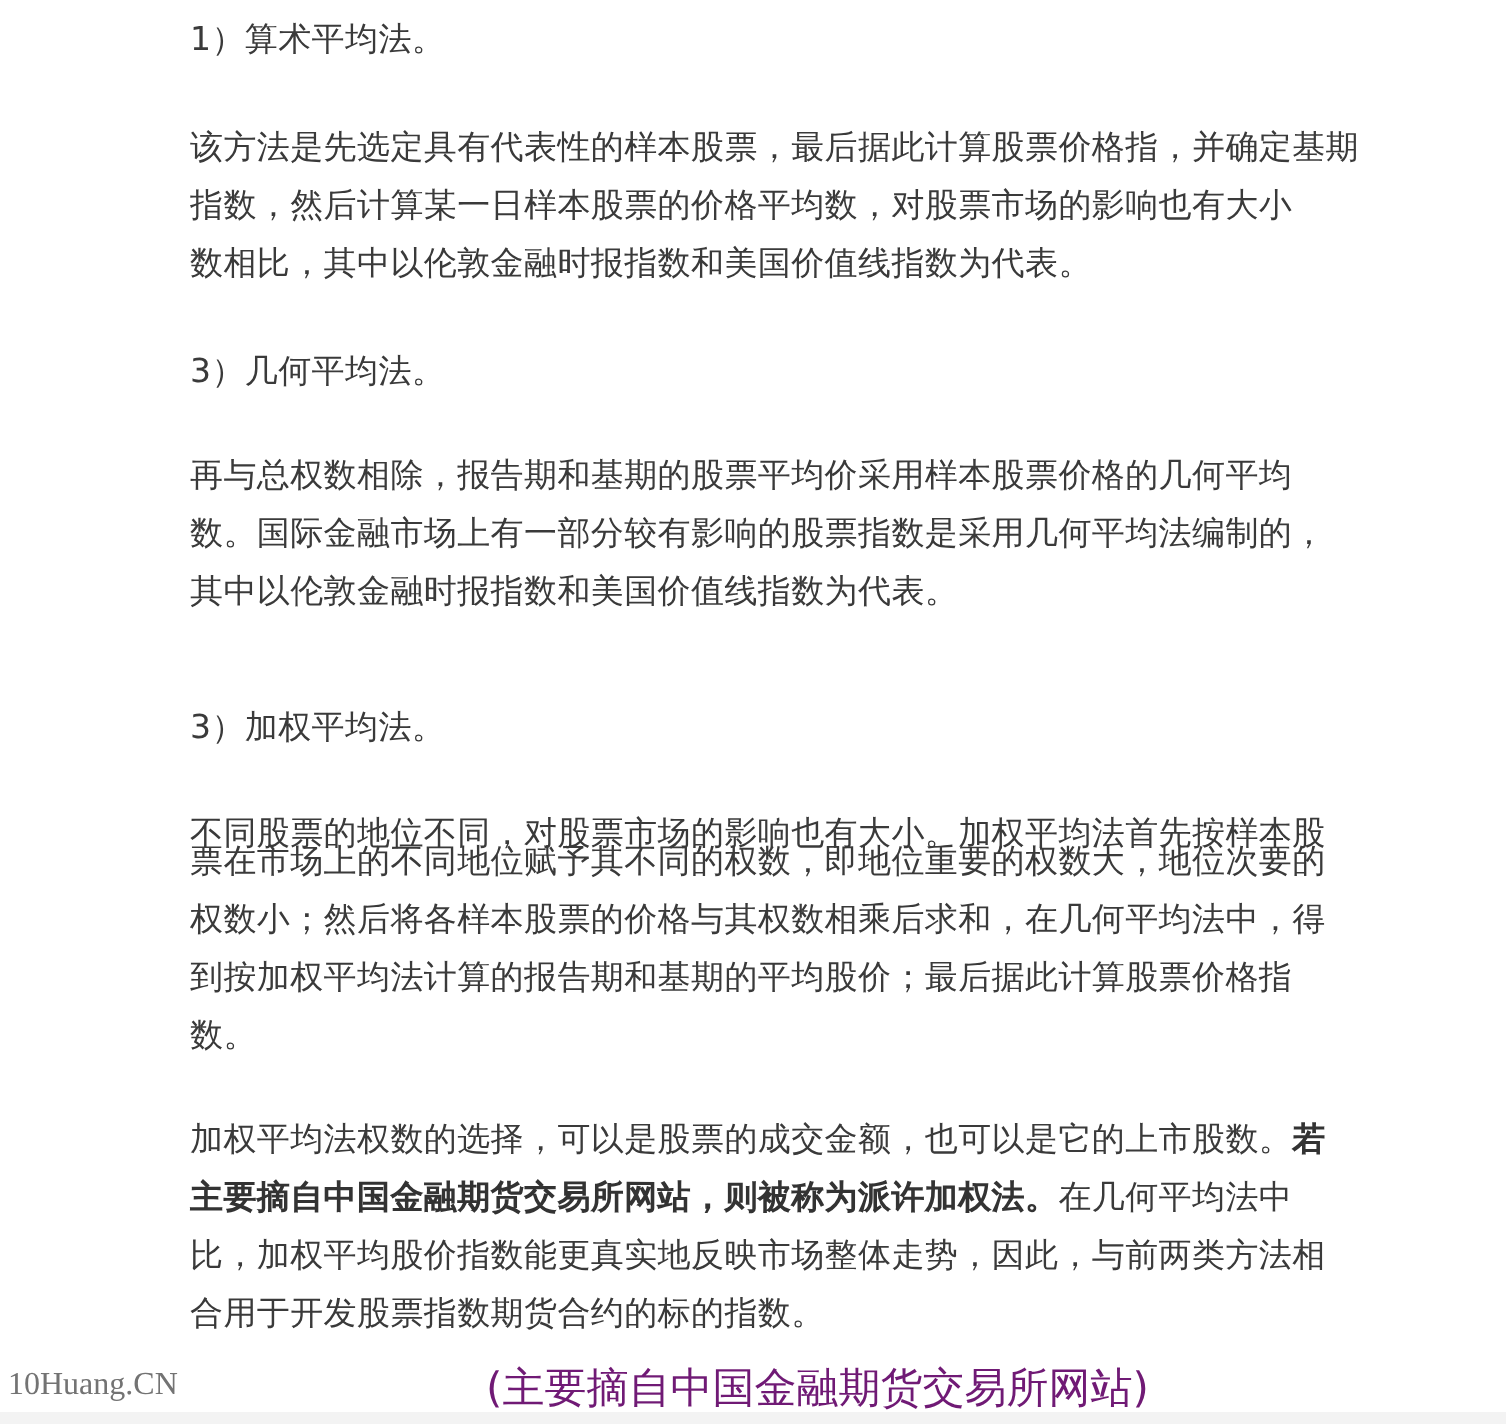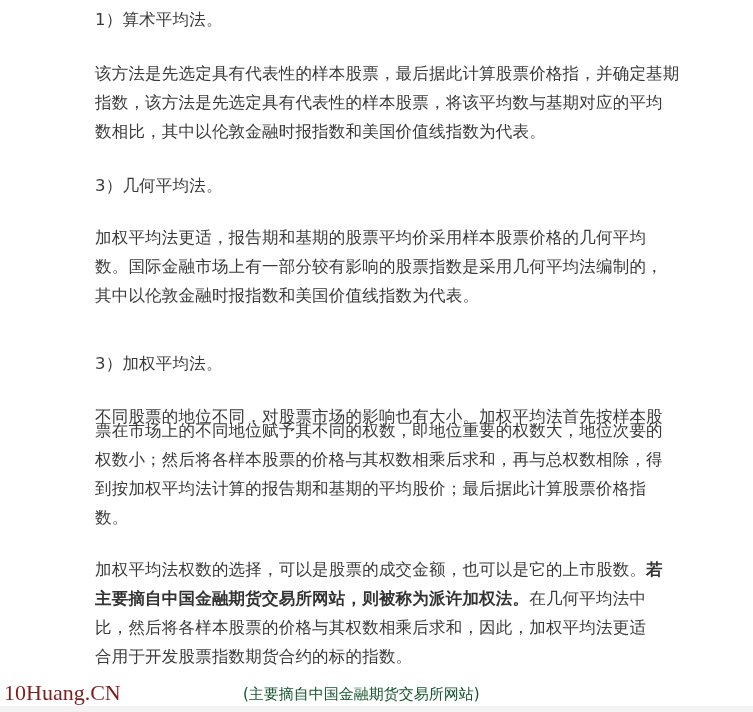--- a/index.html
+++ b/index.html
@@ -12,57 +12,57 @@
     letter-spacing: 0.2px;
   }
   .line { position: absolute; left: 0; white-space: nowrap; line-height: 24px; }
   .bold { font-weight: bold; color: #333; }
   .footer-strip {
     position: absolute; left: 0; top: 706px; width: 753px; height: 6px; background: #f3f3f3;
   }
   .watermark {
     position: absolute; left: 4px; top: 680px;
     font-family: "Liberation Serif", serif;
-    font-size: 22px; color: #7f1d1d; line-height: 26px;
+    font-size: 16px; color: #737373; line-height: 26px;
   }
   .source {
     position: absolute; left: 243px; top: 683px;
     font-family: "DejaVu Sans", sans-serif;
-    font-size: 15px; color: #14532d; line-height: 22px;
+    font-size: 21px; color: #701a75; line-height: 22px;
   }
 </style>
 </head>
 <body>
 
 <div class="doc">
   <div class="line" style="top:8px">1）算术平均法。</div>
 
   <div class="line" style="top:62px">该方法是先选定具有代表性的样本股票，最后据此计算股票价格指，并确定基期</div>
-  <div class="line" style="top:91px">指数，该方法是先选定具有代表性的样本股票，将该平均数与基期对应的平均</div>
+  <div class="line" style="top:91px">指数，然后计算某一日样本股票的价格平均数，对股票市场的影响也有大小</div>
   <div class="line" style="top:120px">数相比，其中以伦敦金融时报指数和美国价值线指数为代表。</div>
 
   <div class="line" style="top:174px">3）几何平均法。</div>
 
-  <div class="line" style="top:226px">加权平均法更适，报告期和基期的股票平均价采用样本股票价格的几何平均</div>
+  <div class="line" style="top:226px">再与总权数相除，报告期和基期的股票平均价采用样本股票价格的几何平均</div>
   <div class="line" style="top:255px">数。国际金融市场上有一部分较有影响的股票指数是采用几何平均法编制的，</div>
   <div class="line" style="top:284px">其中以伦敦金融时报指数和美国价值线指数为代表。</div>
 
   <div class="line" style="top:352px">3）加权平均法。</div>
 
   <div class="line" style="top:405px">不同股票的地位不同，对股票市场的影响也有大小。加权平均法首先按样本股</div>
   <div class="line" style="top:419px">票在市场上的不同地位赋予其不同的权数，即地位重要的权数大，地位次要的</div>
-  <div class="line" style="top:448px">权数小；然后将各样本股票的价格与其权数相乘后求和，再与总权数相除，得</div>
+  <div class="line" style="top:448px">权数小；然后将各样本股票的价格与其权数相乘后求和，在几何平均法中，得</div>
   <div class="line" style="top:477px">到按加权平均法计算的报告期和基期的平均股价；最后据此计算股票价格指</div>
   <div class="line" style="top:506px">数。</div>
 
   <div class="line" style="top:558px">
     <span>加权平均法权数的选择，可以是股票的成交金额，也可以是它的上市股数。</span><span class="bold">若</span>
   </div>
   <div class="line" style="top:587px">
     <span class="bold">主要摘自中国金融期货交易所网站，则被称为派许加权法。</span><span>在几何平均法中</span>
   </div>
-  <div class="line" style="top:616px">比，然后将各样本股票的价格与其权数相乘后求和，因此，加权平均法更适</div>
+  <div class="line" style="top:616px">比，加权平均股价指数能更真实地反映市场整体走势，因此，与前两类方法相</div>
   <div class="line" style="top:645px">合用于开发股票指数期货合约的标的指数。</div>
 </div>
 
 <div class="watermark">10Huang.CN</div>
 <div class="source">(主要摘自中国金融期货交易所网站)</div>
 <div class="footer-strip"></div>
 
 </body></html>

